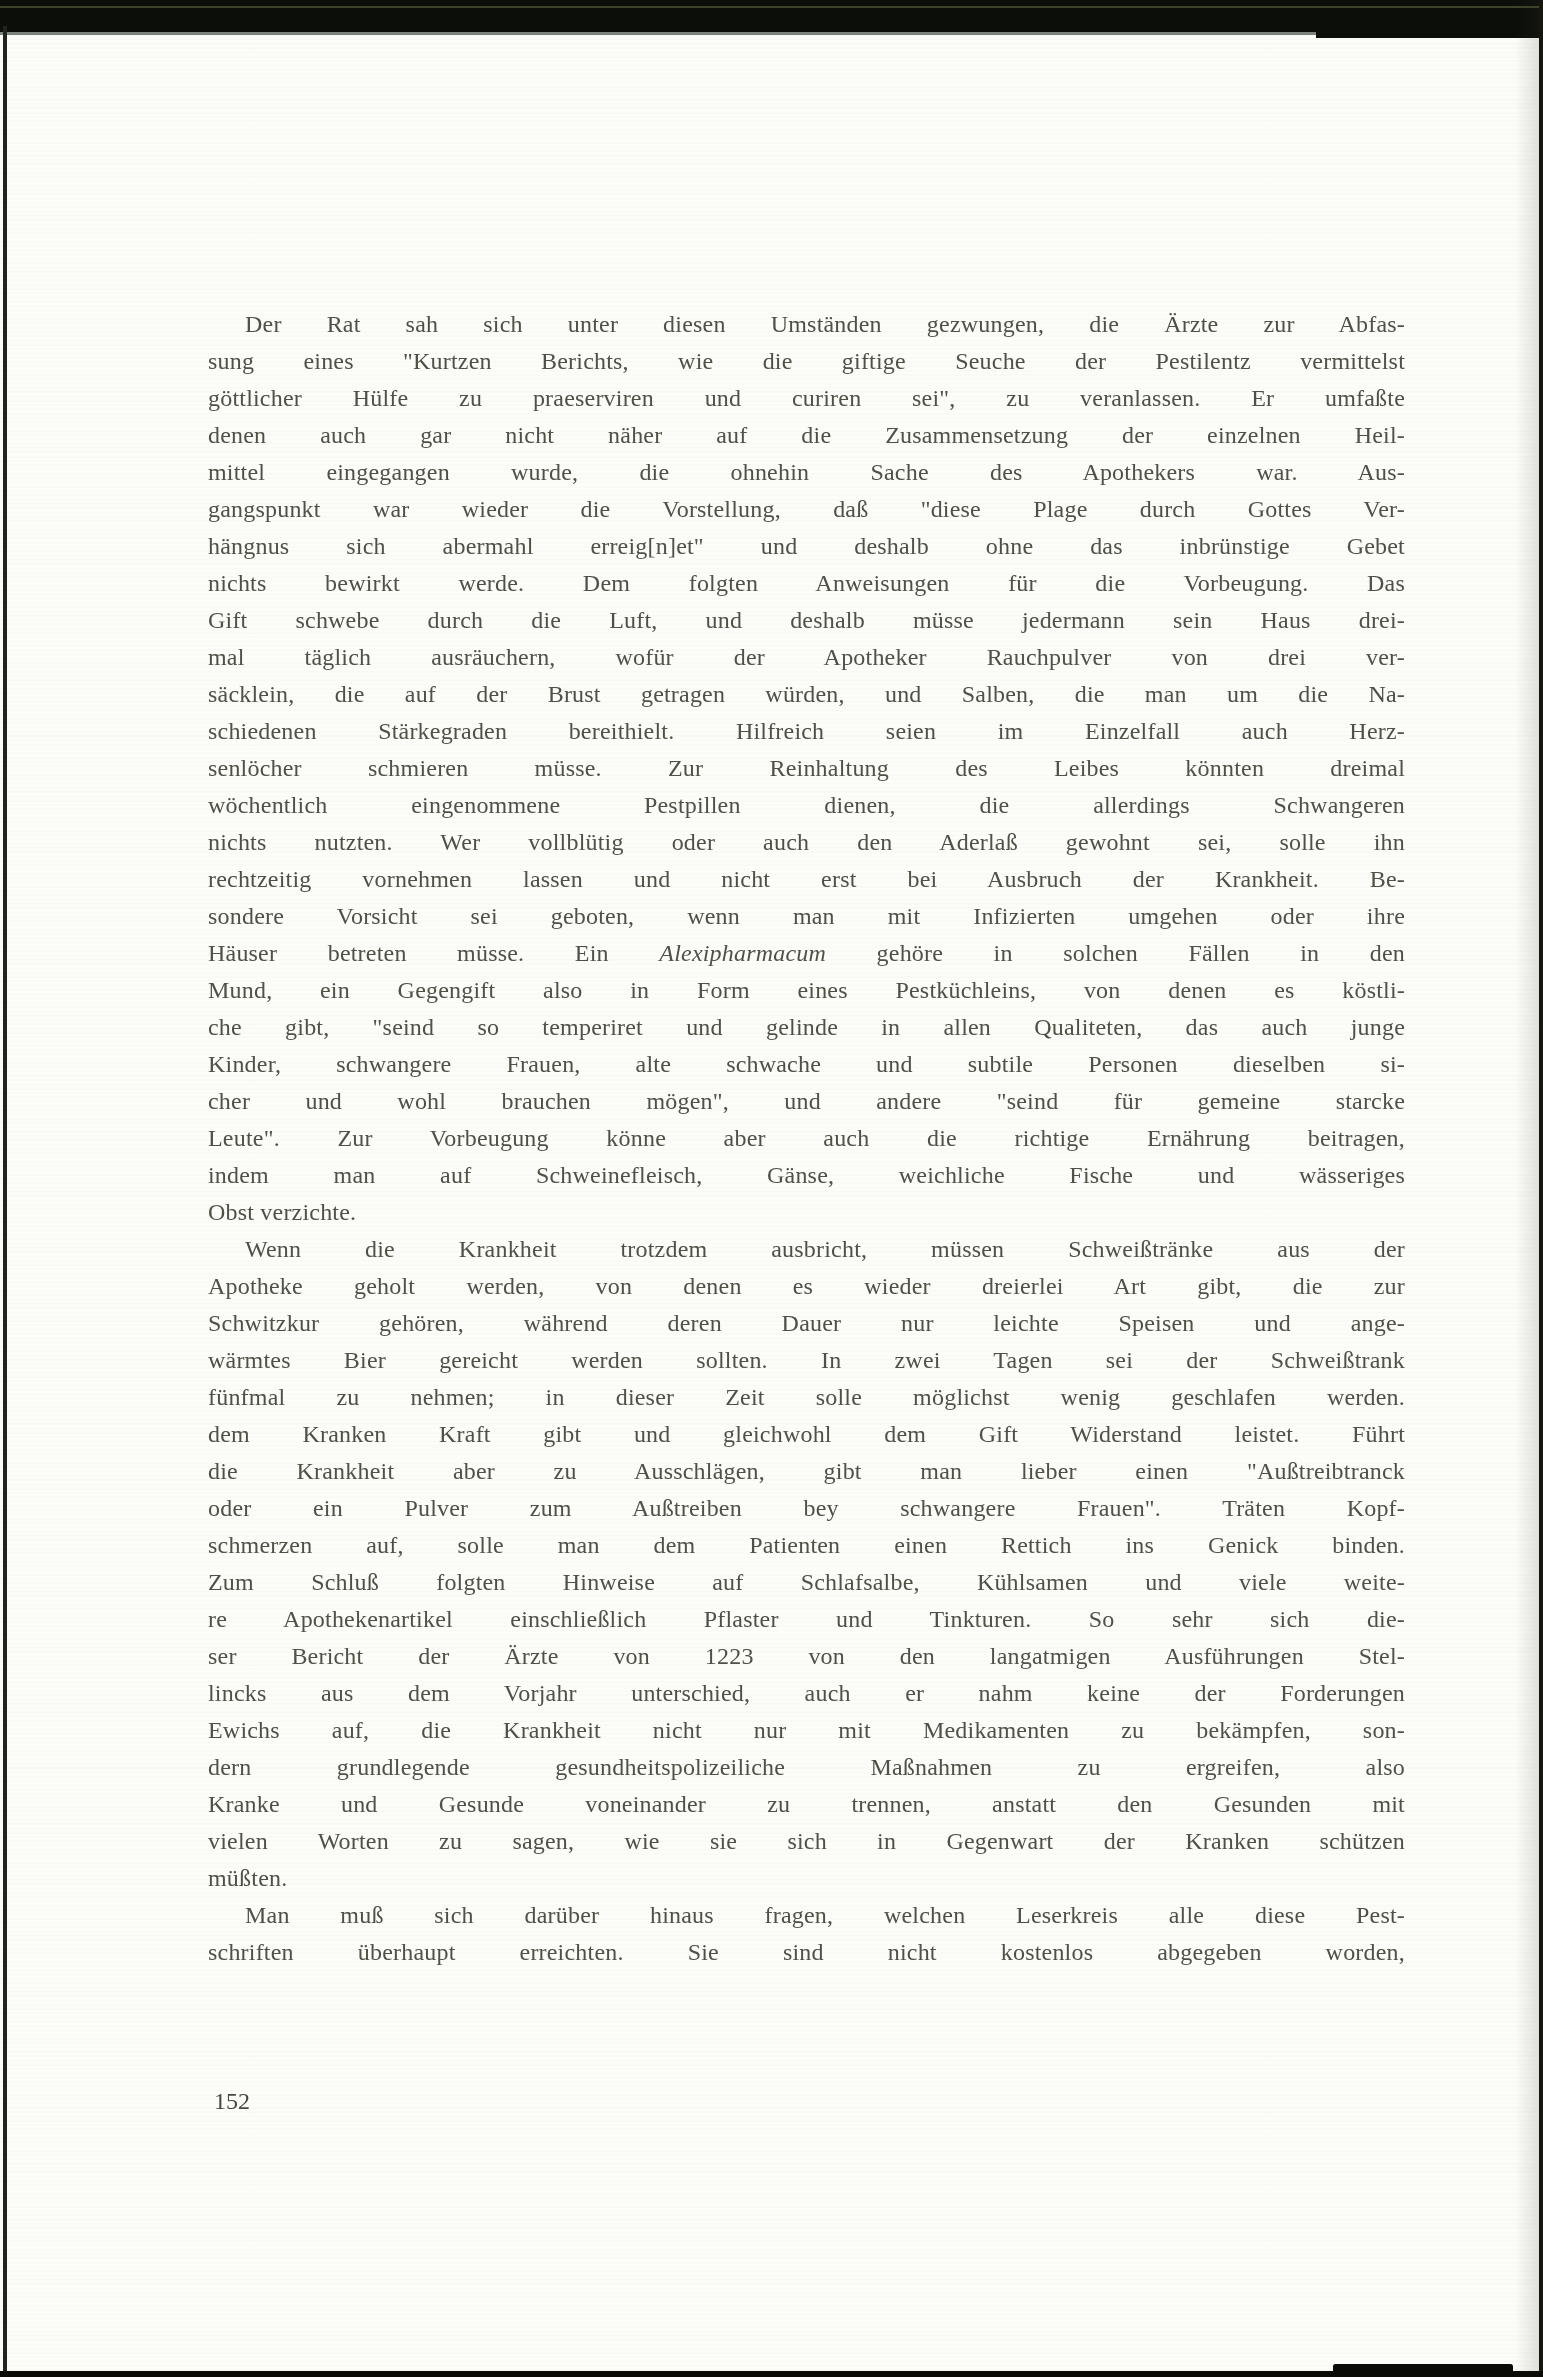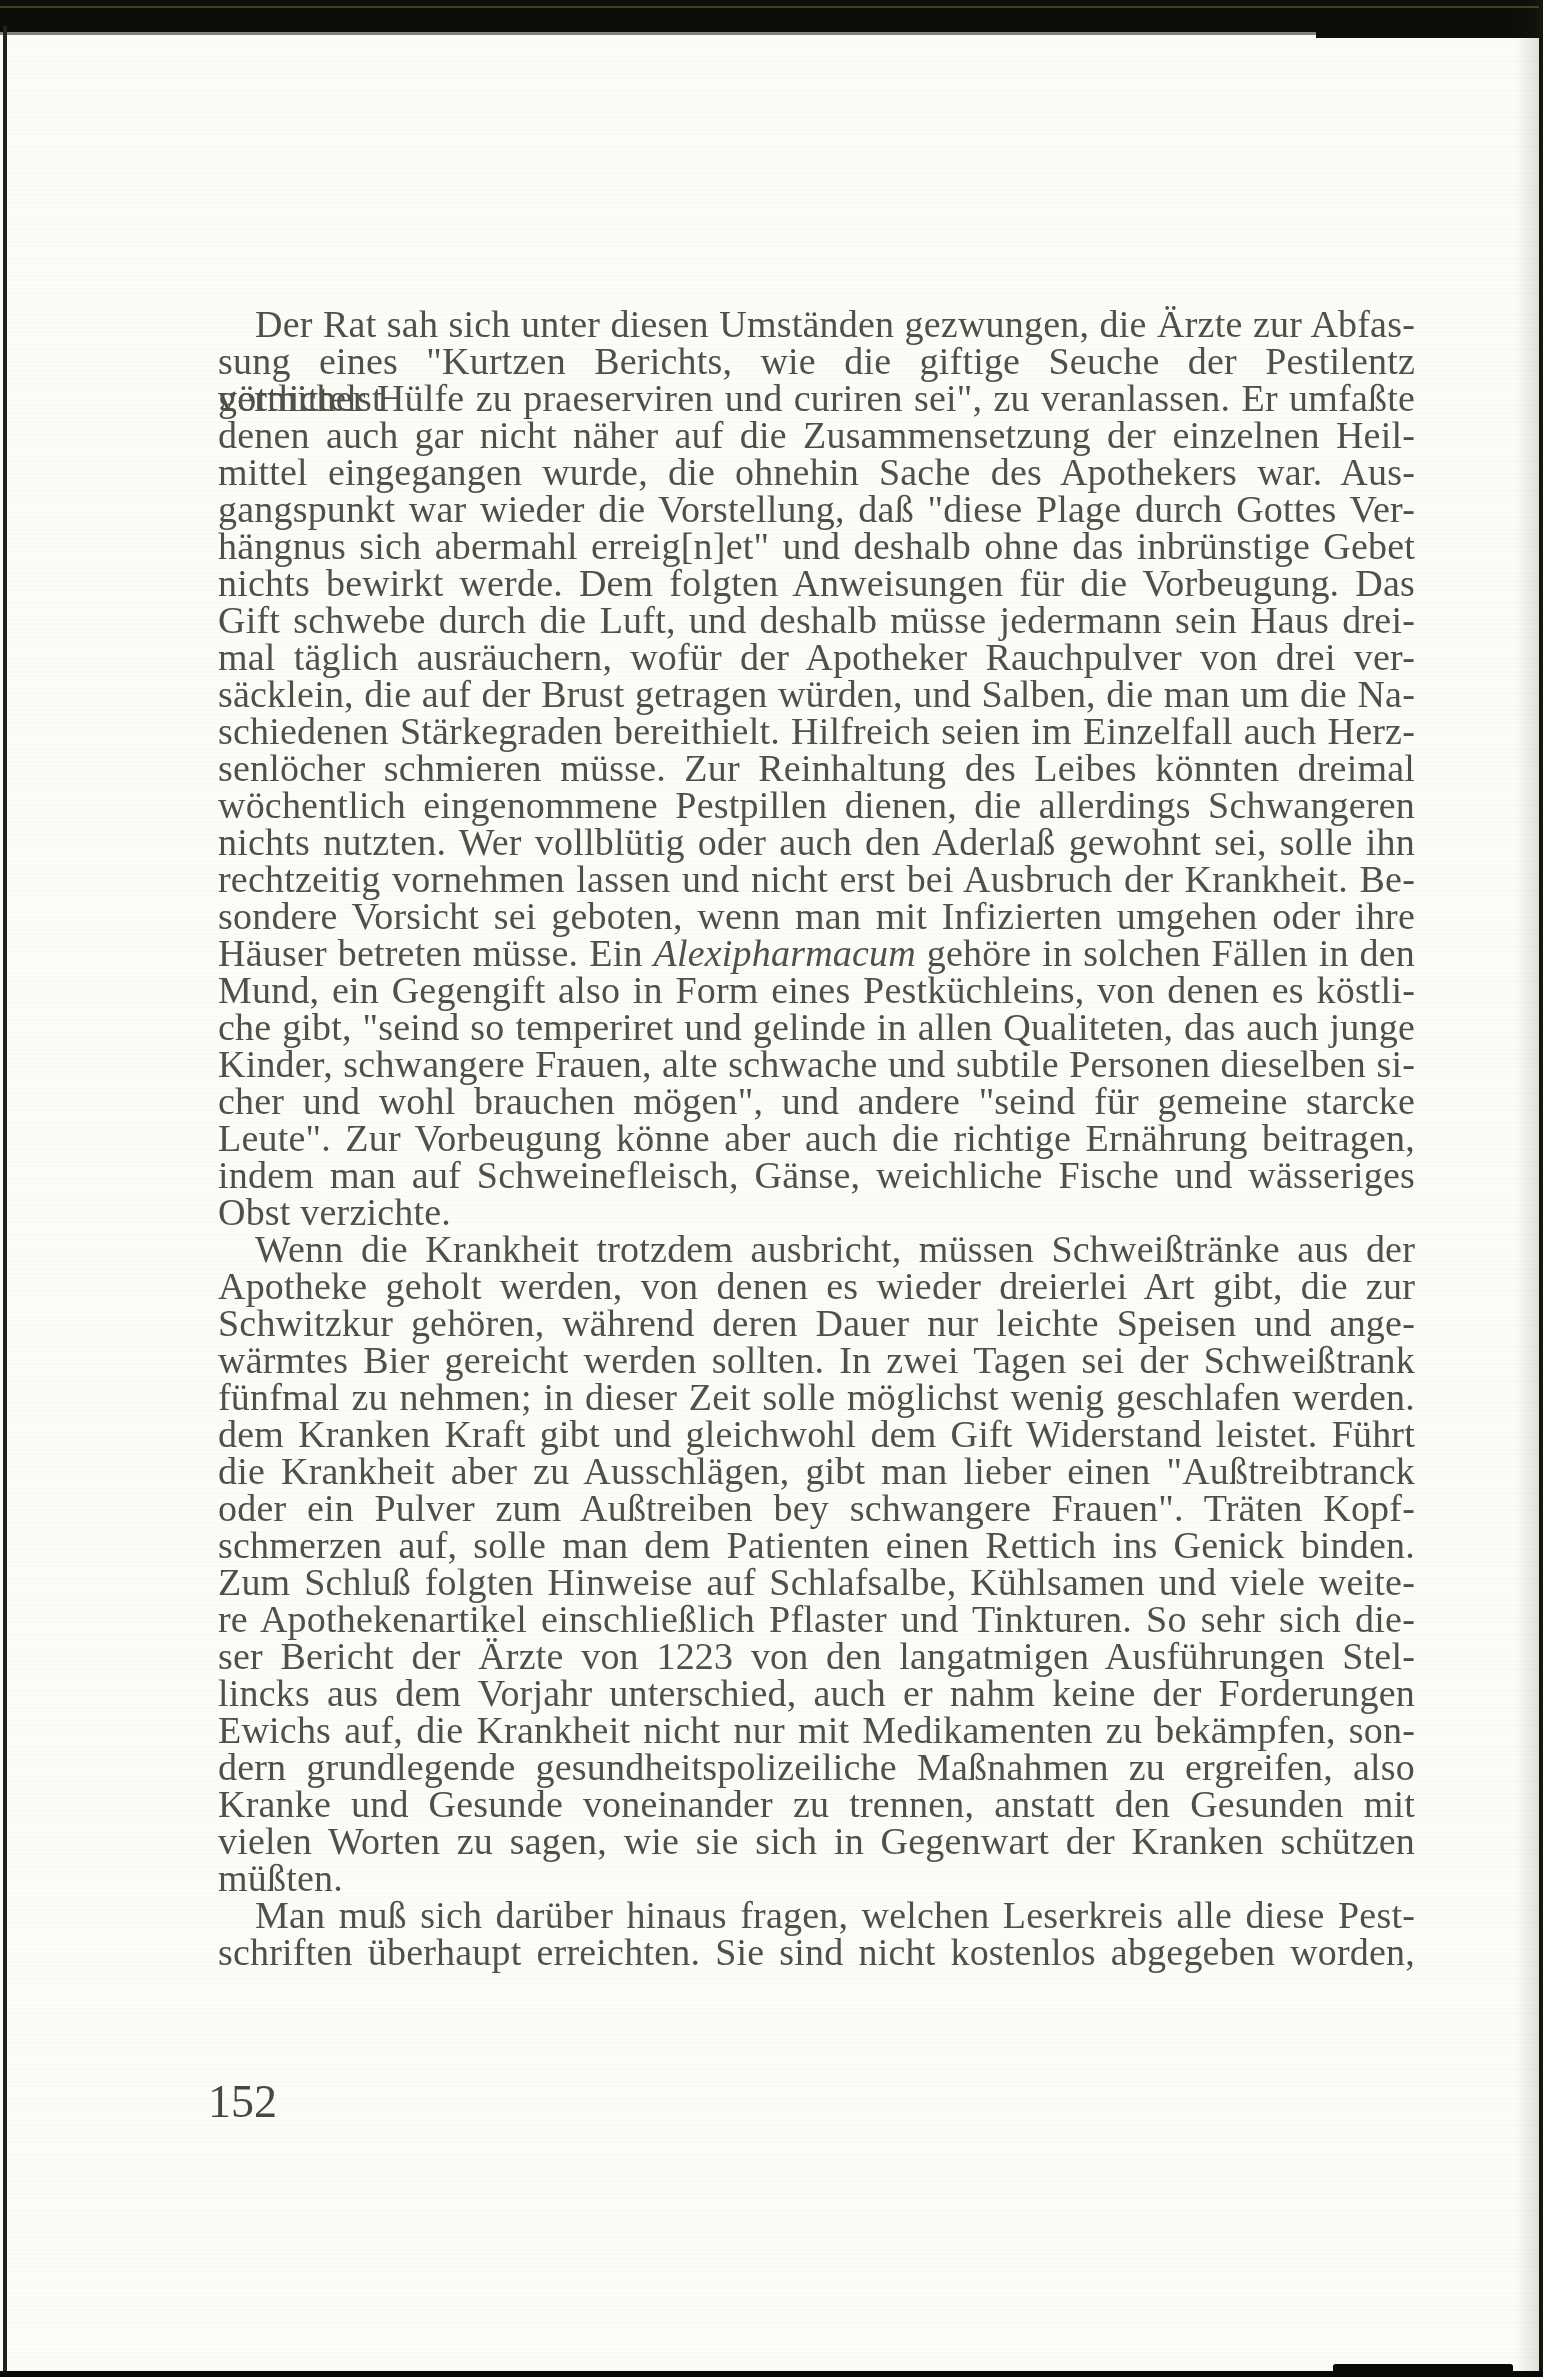--- a/index.html
+++ b/index.html
@@ -55,37 +55,37 @@
   .right-edge{
     position:absolute;right:0;top:0;width:4.3px;height:2377px;
     background:#15170f;
   }
   .right-shade{
     position:absolute;right:4.3px;top:0;width:24px;height:2377px;
     background:linear-gradient(to right, rgba(60,60,48,0), rgba(60,60,48,.14));
   }
   
   .text-block{
-    position:absolute;left:218px;top:306px;width:1197px;
+    position:absolute;left:208px;top:306px;width:1197px;
     color:var(--ink);
-    font-size:38px;line-height:37px;
+    font-size:24px;line-height:37px;
     letter-spacing:0.2px;
   }
   .line{
     text-align:justify;
     text-align-last:justify;
     white-space:normal;
     height:37px;overflow:visible;
   }
   .line.indent{text-indent:37px;}
   .line.last{text-align-last:left;}
   .line i{}
   .page-number{
-    position:absolute;left:208px;top:2082px;
-    color:#464a3e;font-size:46px;line-height:39px;
+    position:absolute;left:214px;top:2082px;
+    color:#464a3e;font-size:24px;line-height:39px;
   }
 </style>
 </head>
 <body>
 
 <div class="scan">
 
   <div class="top-bar">
     <div class="top-bar-hairline"></div>
   </div>

